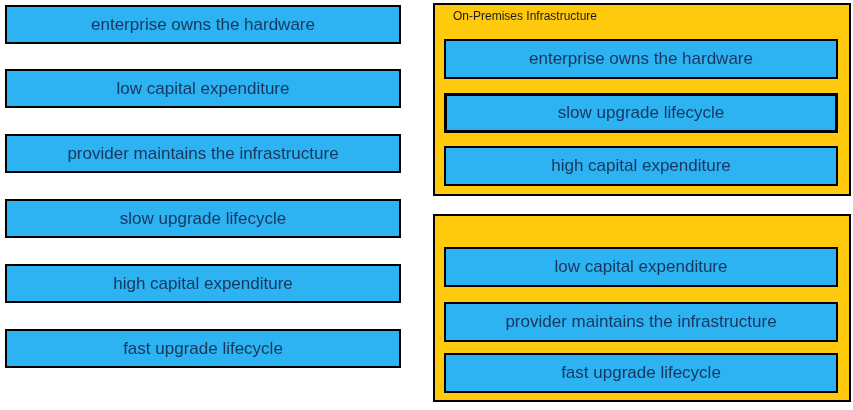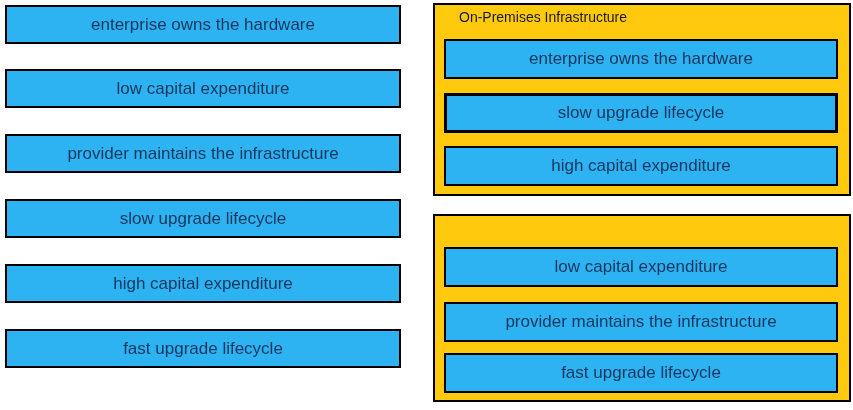--- a/index.html
+++ b/index.html
@@ -52,22 +52,22 @@
     left: 433px;
     width: 418px;
     background: var(--container-yellow);
     border: 2px solid var(--border-black);
   }
   .zone-0 { top: 3px;   height: 193px; }
   .zone-1 { top: 214px; height: 188px; }
   .zone-title {
     position: absolute;
     top: 4px;
-    left: 24px;
-    font-size: 14px;
+    left: 18px;
+    font-size: 12px;
     color: var(--title-text);
     white-space: nowrap;
   }
   
   .dropped-item {
     position: absolute;
     left: 9px;
     width: 394px;
     height: 40px;
     background: var(--item-blue);

